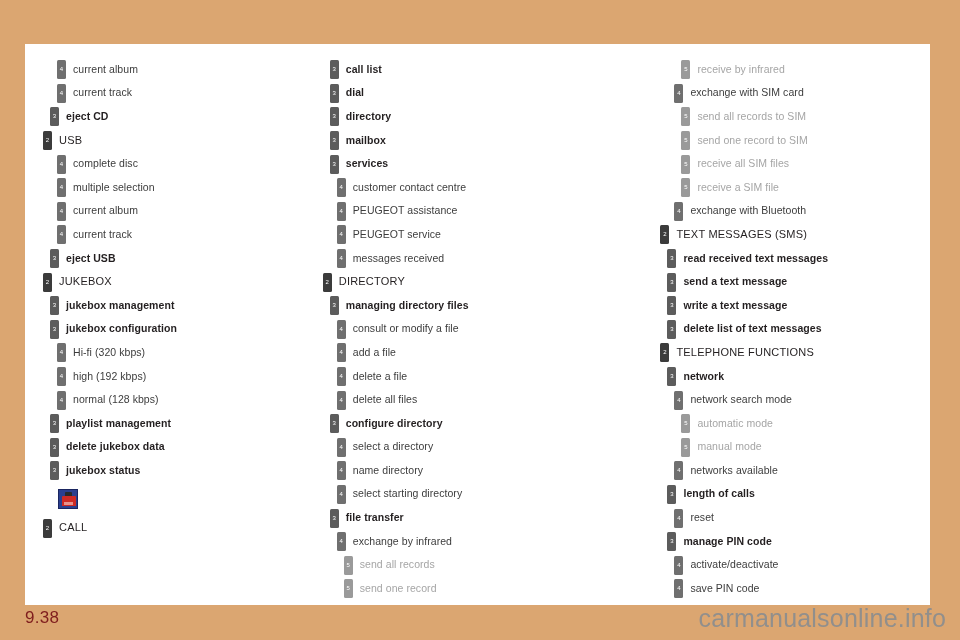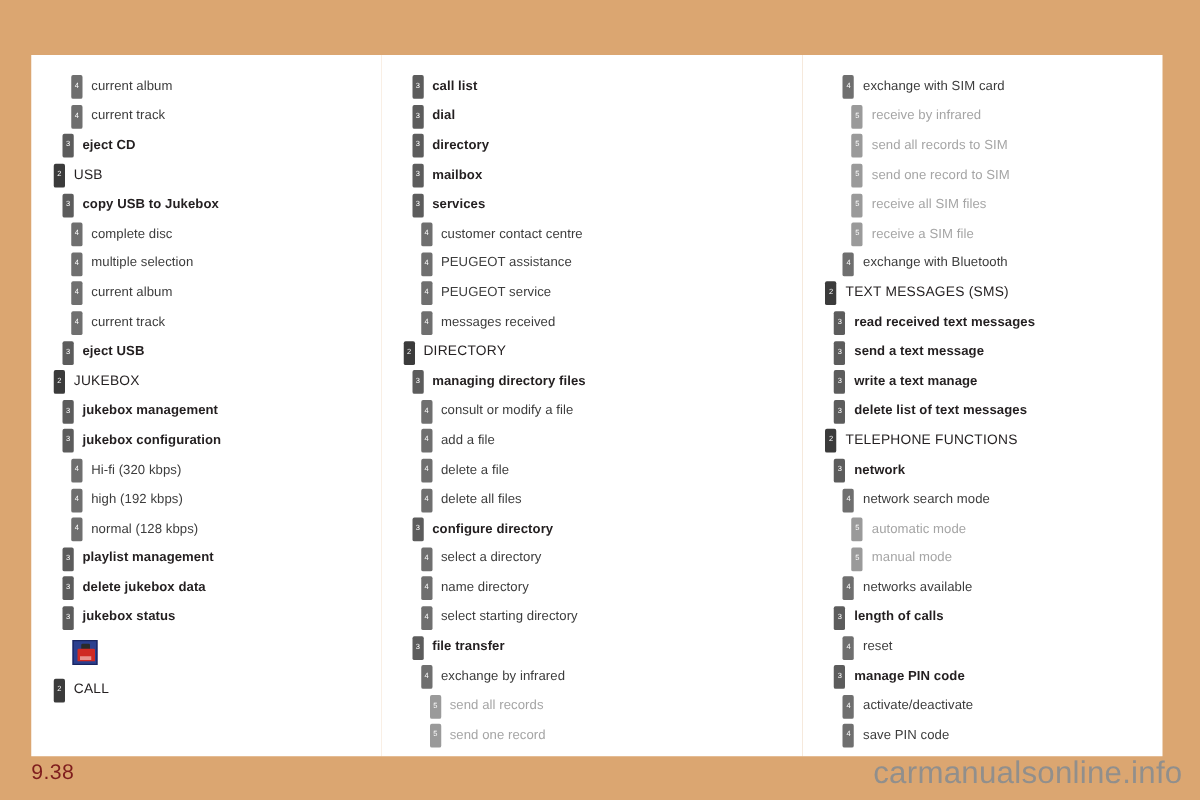--- a/index.html
+++ b/index.html
@@ -173,24 +173,20 @@
             <span class="lbl">current track</span>
           </div>
           <div class="row lv3">
             <span class="badge">3</span>
             <span class="lbl">eject CD</span>
           </div>
           <div class="row lv2">
             <span class="badge">2</span>
             <span class="lbl">USB</span>
           </div>
-          <div class="row lv3">
-            <span class="badge">3</span>
-            <span class="lbl">copy USB to Jukebox</span>
-          </div>
           <div class="row lv4">
             <span class="badge">4</span>
             <span class="lbl">complete disc</span>
           </div>
           <div class="row lv4">
             <span class="badge">4</span>
             <span class="lbl">multiple selection</span>
           </div>
           <div class="row lv4">
             <span class="badge">4</span>
@@ -344,30 +340,30 @@
             <span class="lbl">send all records</span>
           </div>
           <div class="row lv5">
             <span class="badge">5</span>
             <span class="lbl">send one record</span>
           </div>
         </div>
     </div>
     <div class="card col-3">
       <div class="card-inner">
+          <div class="row lv5">
+            <span class="badge">5</span>
+            <span class="lbl">receive by infrared</span>
+          </div>
           <div class="row lv4">
             <span class="badge">4</span>
             <span class="lbl">exchange with SIM card</span>
           </div>
           <div class="row lv5">
             <span class="badge">5</span>
-            <span class="lbl">receive by infrared</span>
-          </div>
-          <div class="row lv5">
-            <span class="badge">5</span>
             <span class="lbl">send all records to SIM</span>
           </div>
           <div class="row lv5">
             <span class="badge">5</span>
             <span class="lbl">send one record to SIM</span>
           </div>
           <div class="row lv5">
             <span class="badge">5</span>
             <span class="lbl">receive all SIM files</span>
           </div>
@@ -386,21 +382,21 @@
           <div class="row lv3">
             <span class="badge">3</span>
             <span class="lbl">read received text messages</span>
           </div>
           <div class="row lv3">
             <span class="badge">3</span>
             <span class="lbl">send a text message</span>
           </div>
           <div class="row lv3">
             <span class="badge">3</span>
-            <span class="lbl">write a text manage</span>
+            <span class="lbl">write a text message</span>
           </div>
           <div class="row lv3">
             <span class="badge">3</span>
             <span class="lbl">delete list of text messages</span>
           </div>
           <div class="row lv2">
             <span class="badge">2</span>
             <span class="lbl">TELEPHONE FUNCTIONS</span>
           </div>
           <div class="row lv3">

